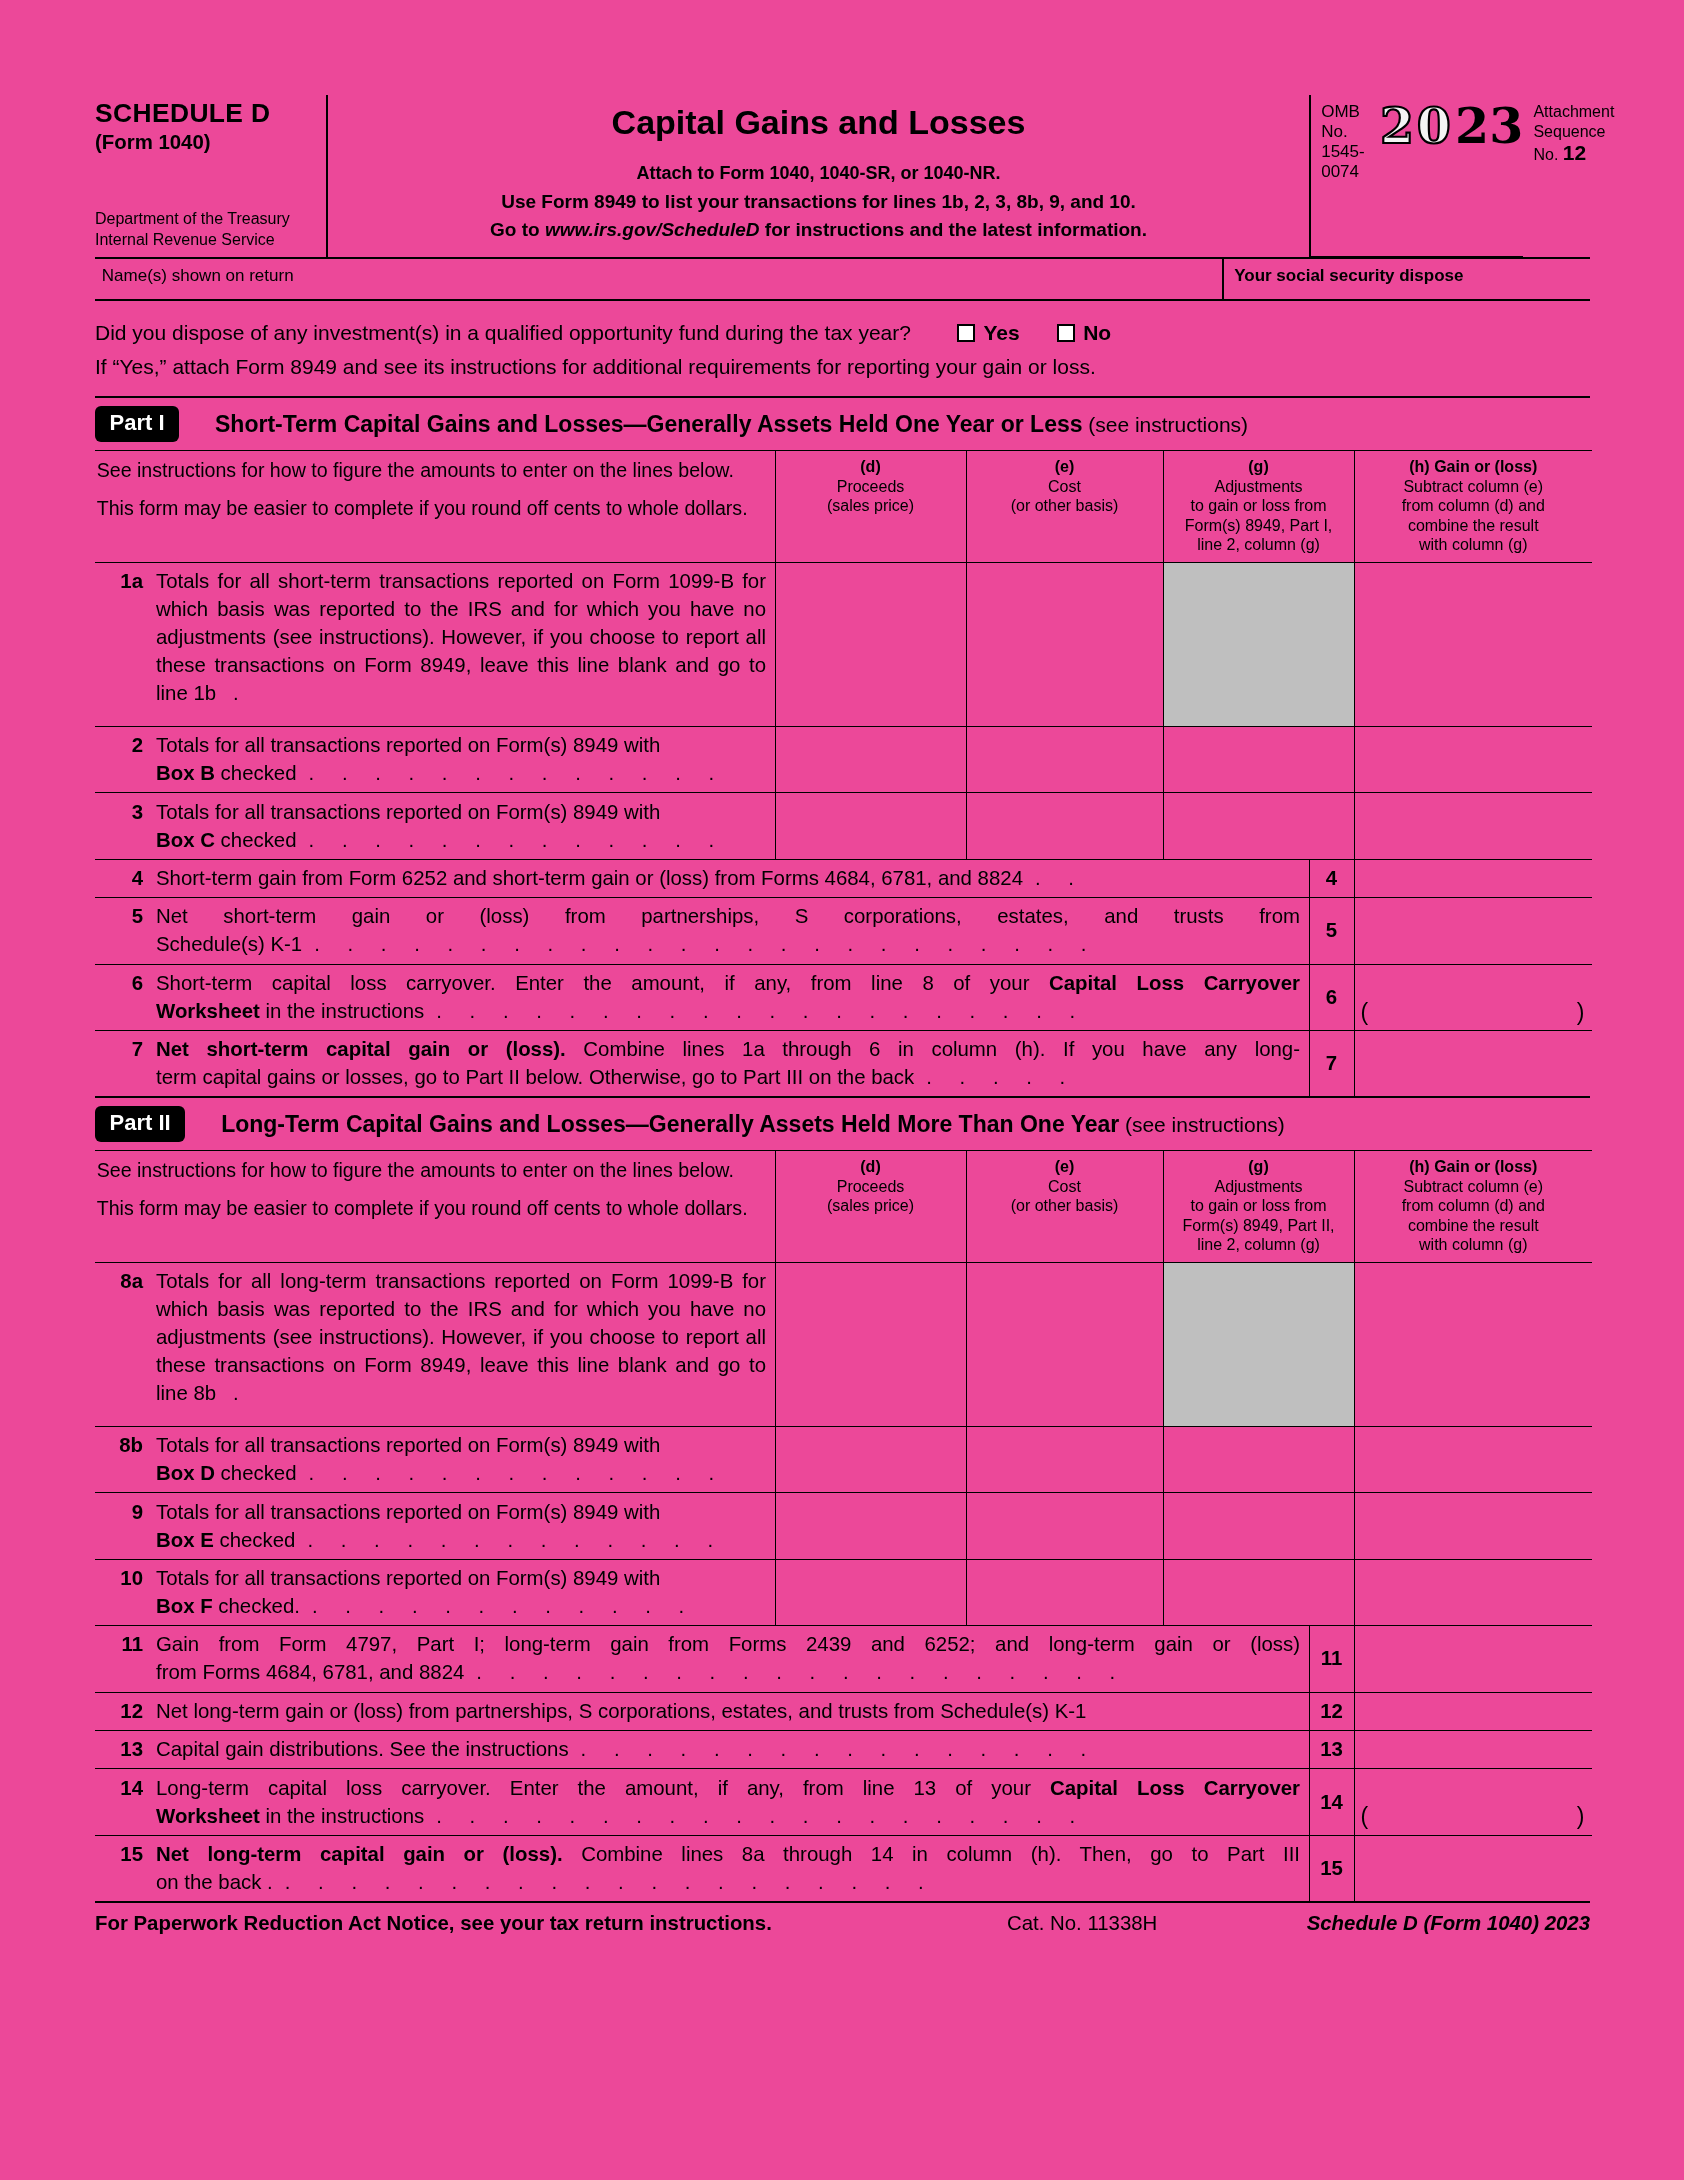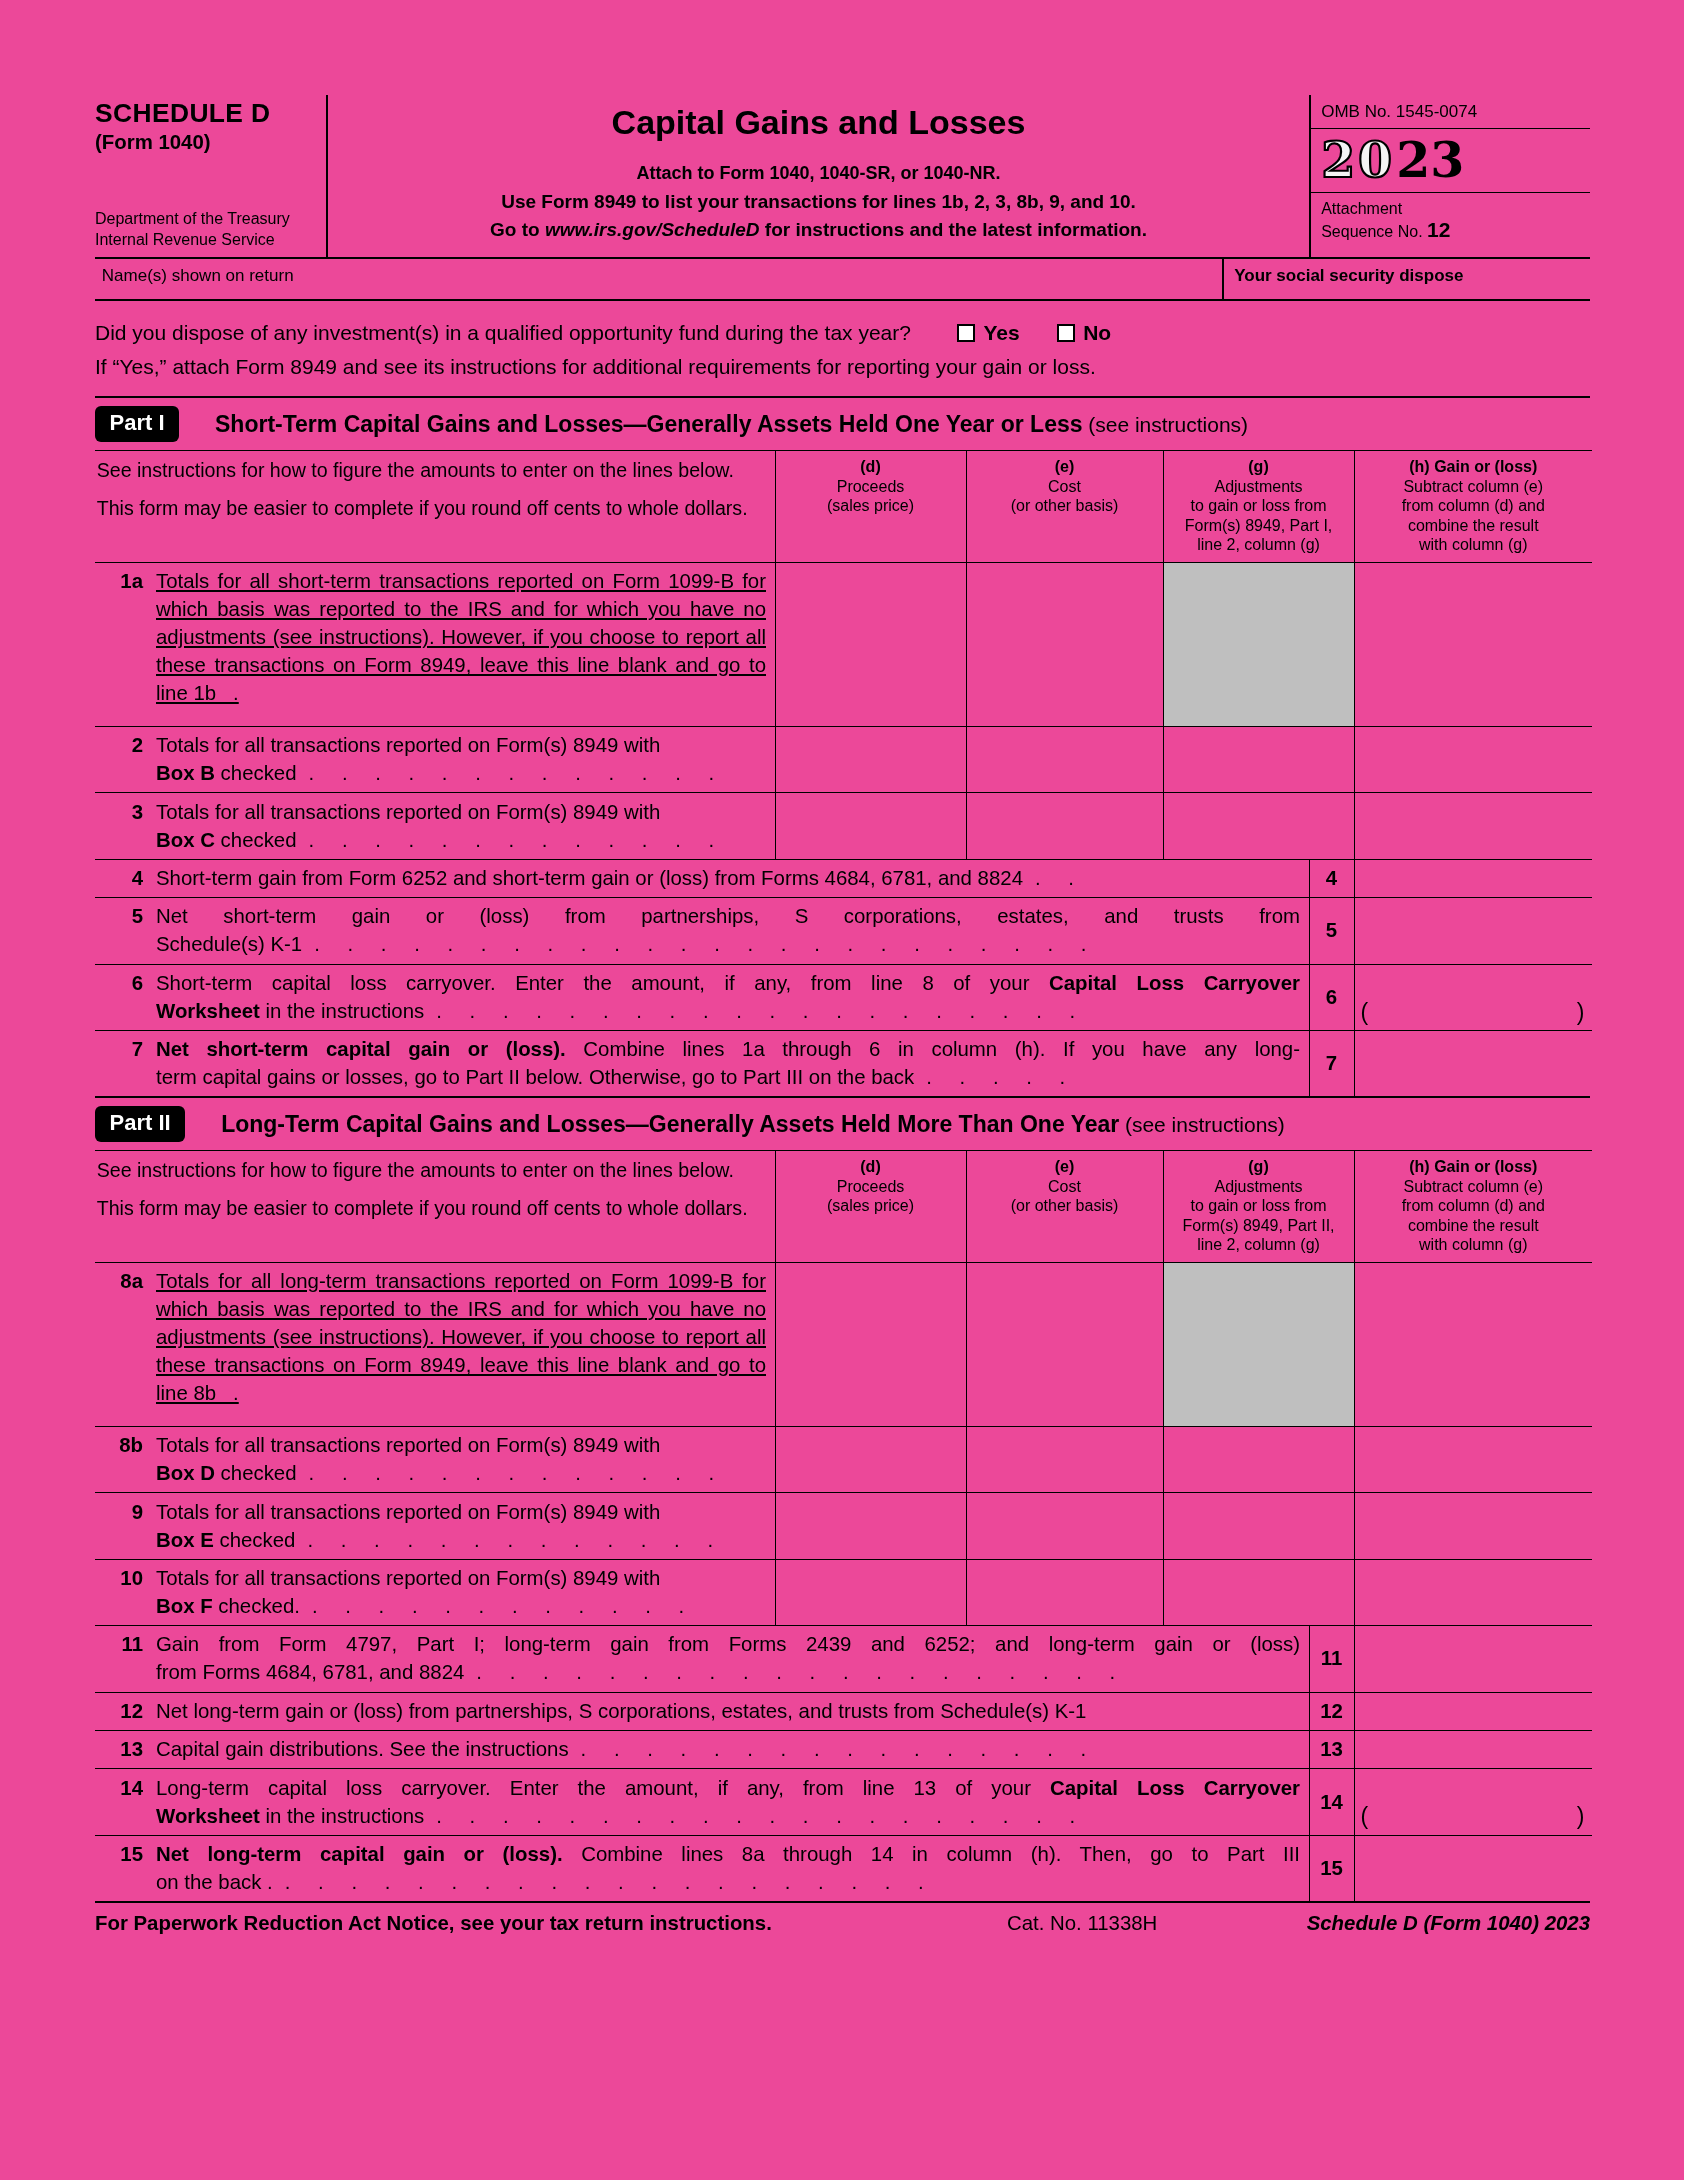--- a/index.html
+++ b/index.html
@@ -16,21 +16,21 @@
   .fh-left { width:233px; border-right:2.6px solid #000; display:flex; flex-direction:column; padding:3.4px 8.5px 6.8px 0; }
   .fh-schedule { font-size:26.4px; font-weight:bold; letter-spacing:0.4px; }
   .fh-form { font-size:20.4px; font-weight:bold; margin-top:1.7px; }
   .fh-dept { margin-top:auto; font-size:16px; line-height:20.4px; }
   .fh-center { flex:1; text-align:center; padding:5.1px 20.4px 0 20.4px; }
   .fh-title { font-size:34px; font-weight:bold; margin:3.4px 0 20.4px 0; }
   .fh-attach { font-size:18px; font-weight:bold; margin:0 0 6.8px 0; }
   .fh-use { font-size:19px; font-weight:bold; margin:0 0 6.8px 0; }
   .fh-goto { font-size:19px; font-weight:bold; margin:0; }
   .fh-goto .url { font-style:italic; }
-  .fh-right { width:281px; border-left:2.6px solid #000; display:flex; flex-direction:column; }
+  .fh-right { width:281px; border-left:2.6px solid #000; display:flex; flex-direction:row; }
   .fh-omb { font-size:17px; padding:6.8px 5.1px 6px 10.2px; border-bottom:1.7px solid #000; }
   .fh-year { border-bottom:1.7px solid #000; font-family:"DejaVu Serif", serif; font-weight:bold;
              font-size:49px; line-height:56px; padding:3.4px 0 3.4px 10.2px; }
   .y-outline { color:#f4f4f4; -webkit-text-stroke:2.2px #000; letter-spacing:2.6px; margin-right:1.7px; }
   .fh-attachment { padding:6.8px 5.1px 3.4px 10.2px; font-size:16px; line-height:20.4px; }
   .seq-no { font-size:21px; }
 
   
   .name-row { display:flex; border-top:2.6px solid #000; border-bottom:2.6px solid #000; height:44px; }
   .name-cell { flex:1; padding:4.3px 6.8px; }
@@ -59,21 +59,21 @@
   .sched tr:first-child td { border-top:0; }
   td.bl { border-left:1.7px solid #000; }
   td.dhead { padding:6.8px 12px 6.8px 1.7px; }
   td.dhead p { margin:0 0 13.6px 0; font-size:19.6px; line-height:25px; }
   td.dhead p:last-child { margin-bottom:0; }
   td.chead { text-align:center; font-size:16px; line-height:19.6px; padding:6px 3.4px; }
   td.chead b { display:block; }
   .csub { white-space:pre-line; }
   td.desc { position:relative; padding:4.3px 8.5px 5.1px 61px; font-size:20.4px; line-height:28px; }
   td.desc .num { position:absolute; left:0; top:4.3px; width:48px; text-align:right; font-weight:bold; }
-  td.desc.just { text-align:justify;text-decoration:underline; }
+  td.desc.just { text-align:justify; }
   .jline { display:block; text-align:justify; text-align-last:justify; }
   .l2 { display:block; }
   td.lno { border-left:1.7px solid #000; border-right:1.7px solid #000; font-weight:bold; font-size:20.4px; text-align:center; vertical-align:middle; }
   td.shaded { background:#bfbfbf; }
   .dots { letter-spacing:11px; margin-left:12px; white-space:nowrap; }
   td.parens { position:relative; font-size:23px; }
   .pl { position:absolute; left:6px; bottom:4.3px; }
   .pr { position:absolute; right:7.7px; bottom:4.3px; }
   tr.h-hd td { height:112px; }
   tr.h-big td { height:164px; }

